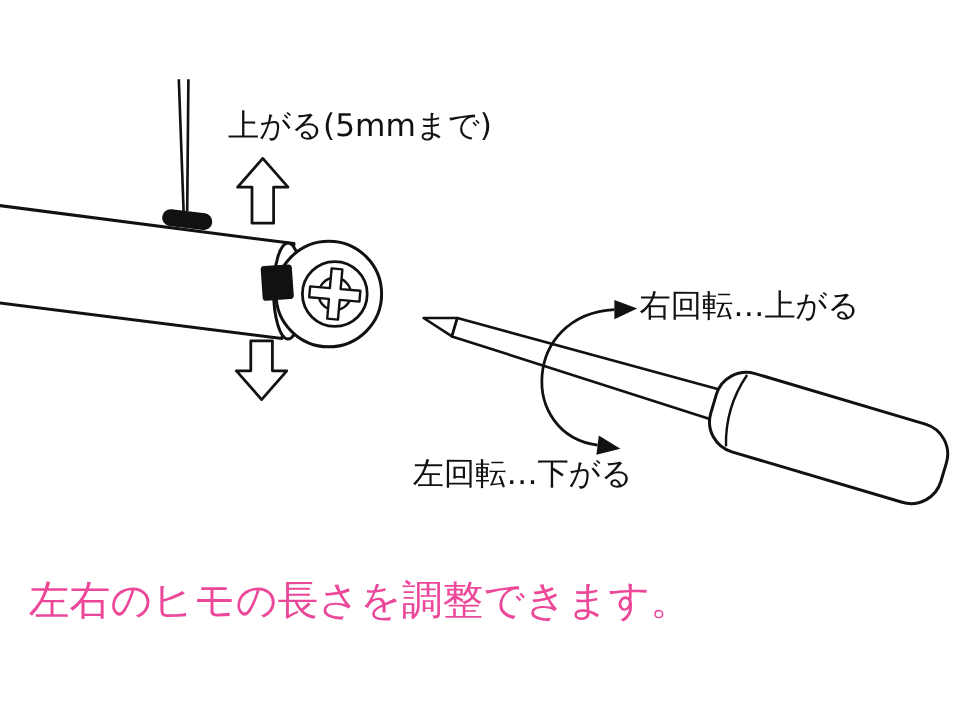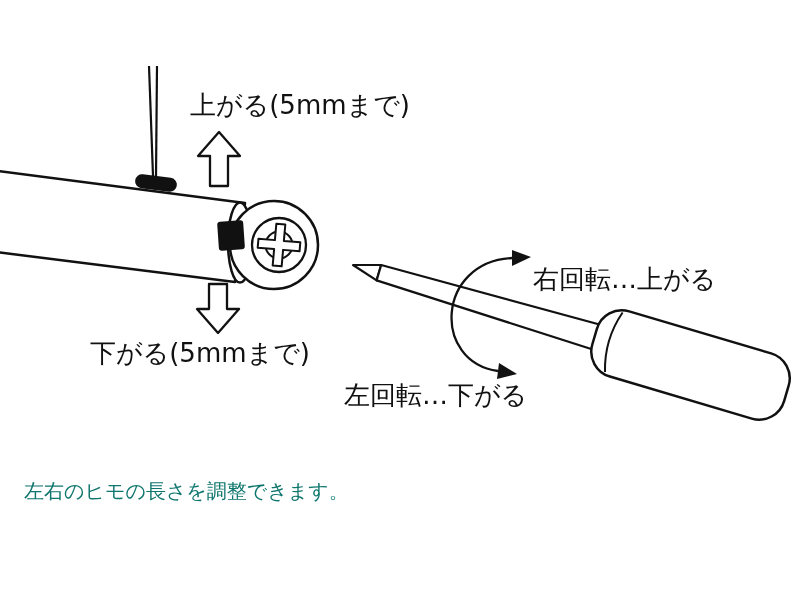--- a/index.html
+++ b/index.html
@@ -24,29 +24,29 @@
   }
   .label {
     position: absolute;
     font-size: 26px;
     line-height: 1.2;
     white-space: nowrap;
     color: #111111;
   }
   .label-up     { left: 190px; top: 90px;  }
   .label-down   { left: 90px;  top: 338px; }
-  .label-cw     { left: 533px; top: 264px; }
+  .label-cw     { left: 533px; top: 240px; }
   .label-ccw    { left: 344px; top: 380px; }
   .caption {
     position: absolute;
     left: 24px;
     top: 478px;
-    font-size: 20px;
+    font-size: 34px;
     white-space: nowrap;
-    color: #0f766e;
+    color: #ec4899;
   }
 </style>
 </head>
 <body>
 
 <div class="canvas">
 
   <svg width="800" height="600" viewBox="0 0 800 600">
 
     <g stroke="#111111" stroke-width="2.2" fill="none">
@@ -83,18 +83,17 @@
     </g>
 
     <g>
       <path d="M 512,258 C 436,262 432,362 498,371" fill="none" stroke="#111111" stroke-width="2.3"></path>
       <polygon points="531,257 512,266 512,250" fill="#111111"></polygon>
       <polygon points="517,374 497,379 499,363" fill="#111111"></polygon>
     </g>
   </svg>
 
   <div class="label label-up">上がる(5mmまで)</div>
-  <div class="label label-down">下がる(5mmまで)</div>
   <div class="label label-cw">右回転…上がる</div>
   <div class="label label-ccw">左回転…下がる</div>
   <div class="caption">左右のヒモの長さを調整できます。</div>
 
 </div>
 
 </body></html>

